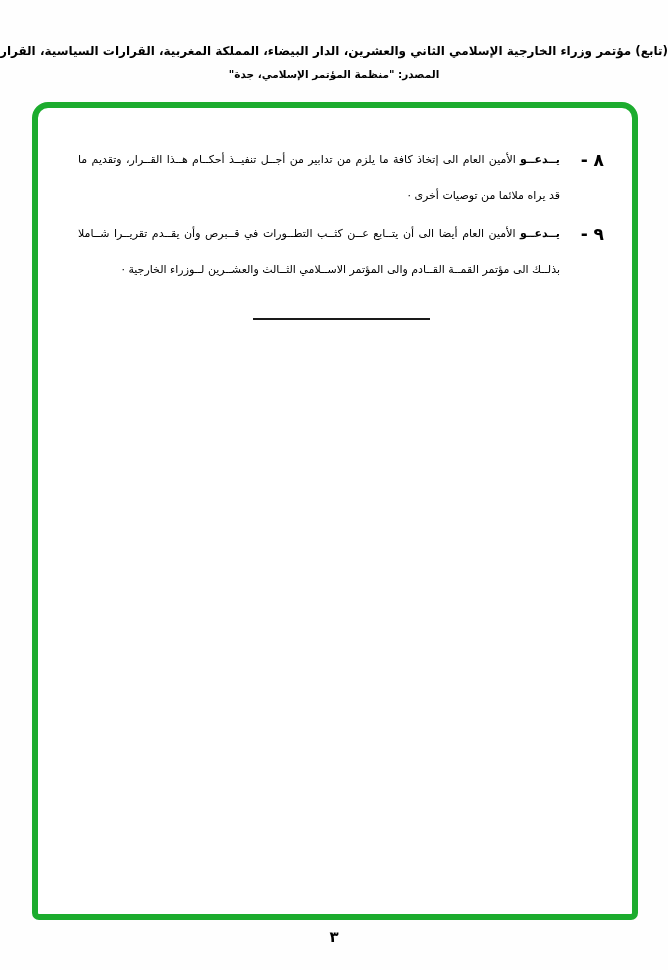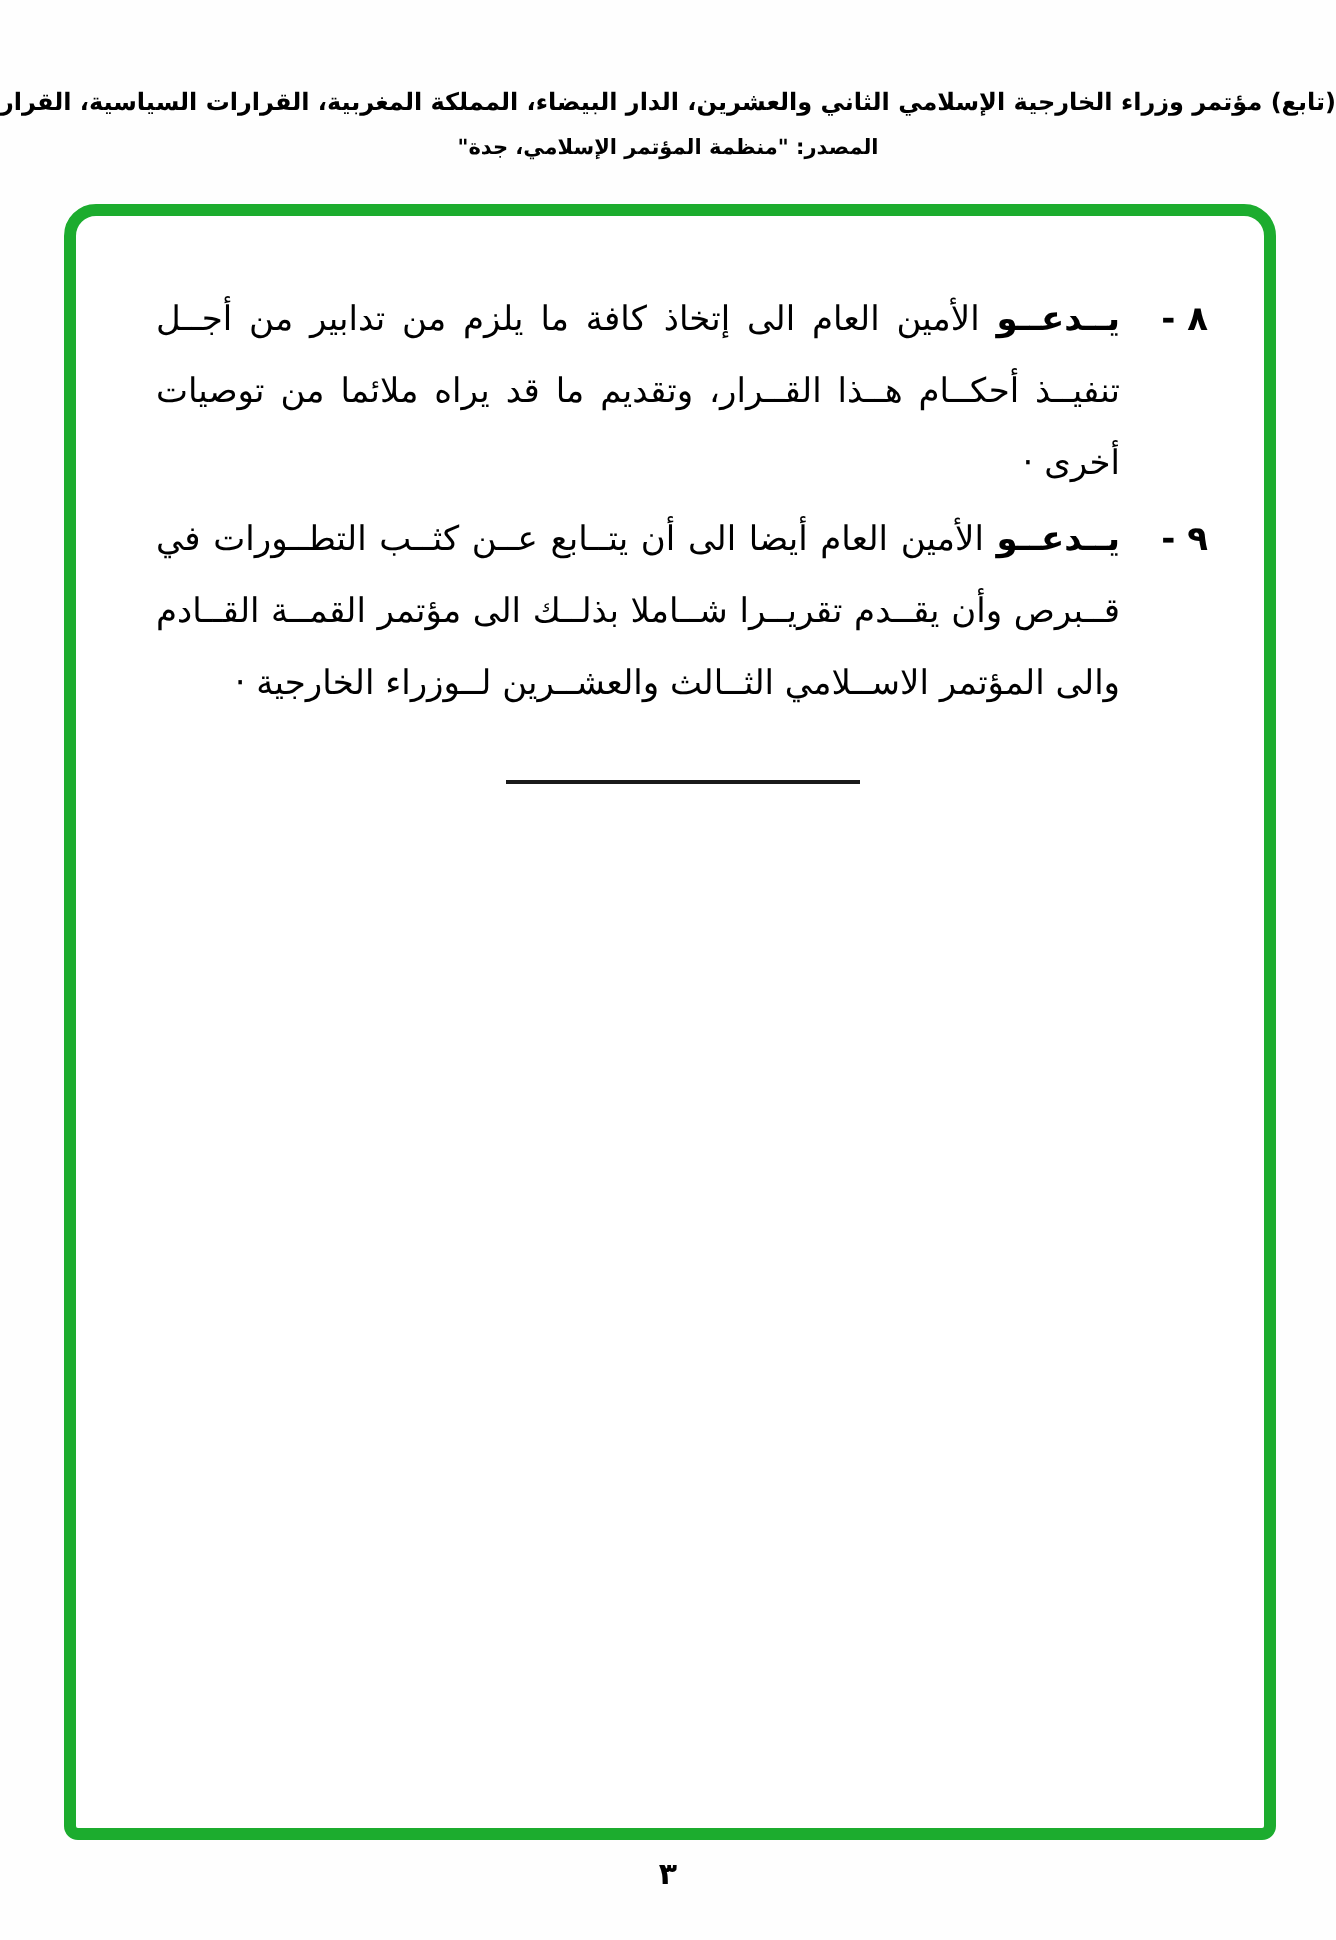--- a/index.html
+++ b/index.html
@@ -49,21 +49,21 @@
   .item-marker {
     flex: 0 0 44px;
     font-weight: bold;
     font-size: 17px;
     line-height: 36px;
     white-space: nowrap;
   }
   .item-text {
     flex: 1;
     margin: 0;
-    font-size: 17px;
+    font-size: 11px;
     line-height: 36px;
     text-align: justify;
   }
   .item-lead {
     font-weight: bold;
   }
   .divider {
     width: 177px;
     height: 2px;
     background: #1a1a1a;

